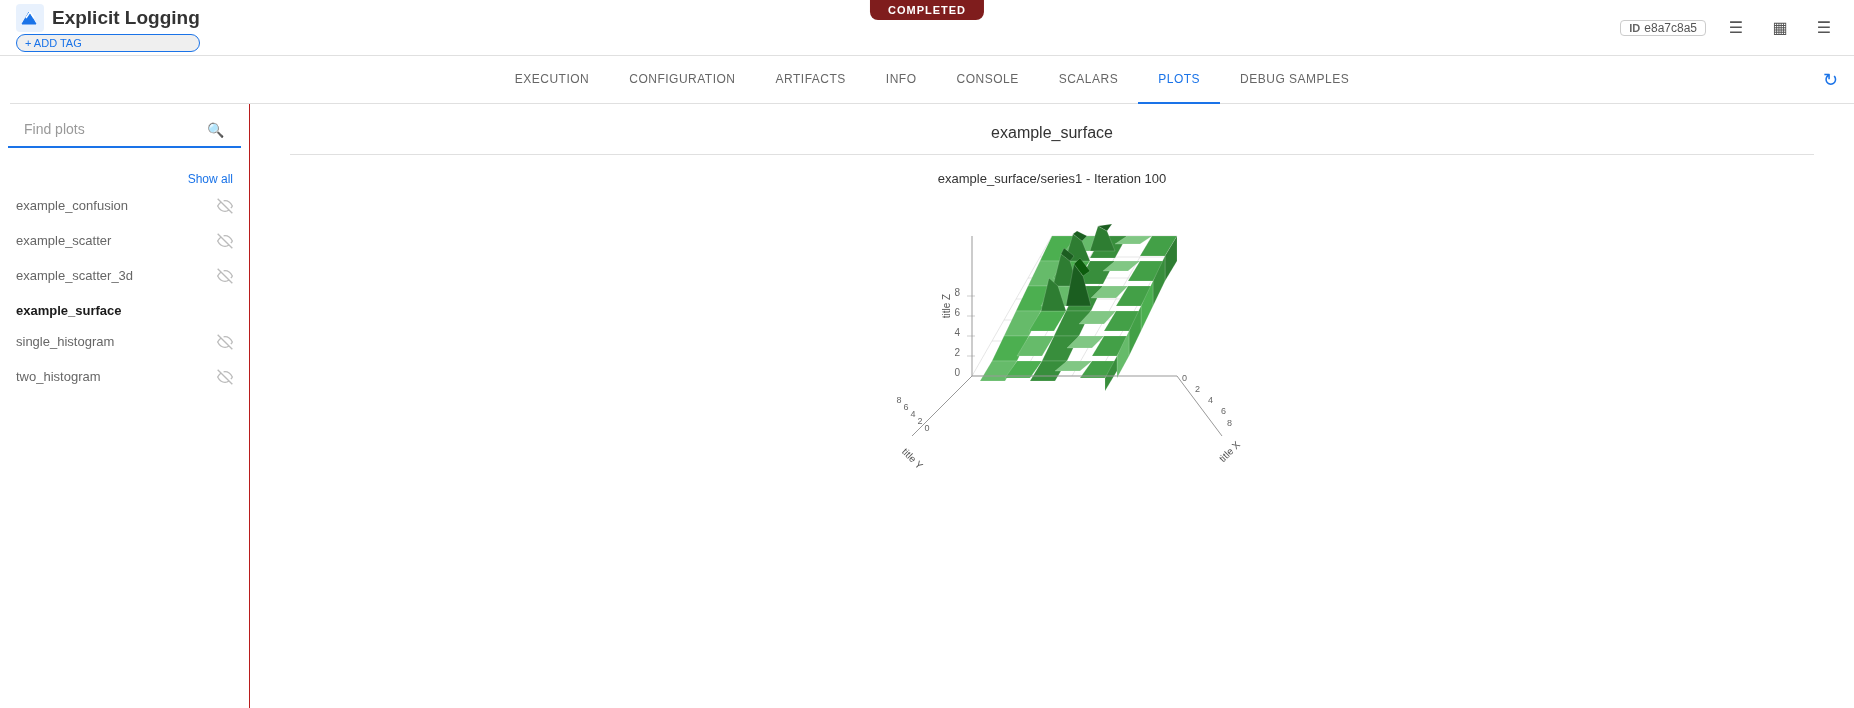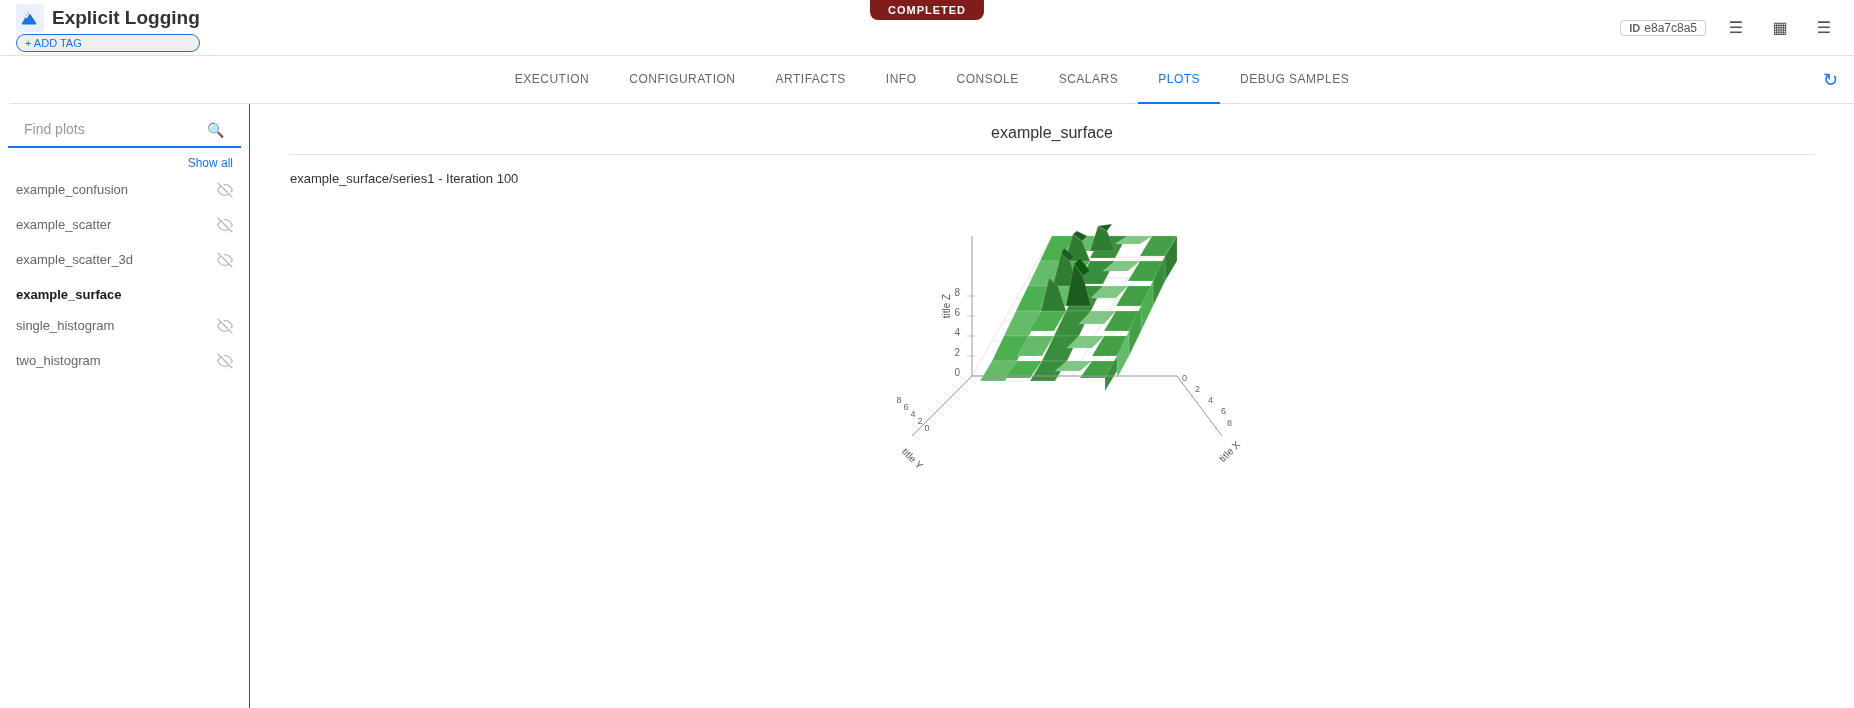--- a/index.html
+++ b/index.html
@@ -163,21 +163,21 @@
       position: absolute;
       right: 16px;
       top: 2px;
       color: #666;
       cursor: pointer;
       font-size: 14px;
     }
     .show-all-row {
       display: flex;
       justify-content: flex-end;
-      padding: 8px 16px 4px 16px;
+      padding: 24px 16px 4px 16px;
       font-size: 12px;
       color: #1a73e8;
       cursor: pointer;
     }
     .sidebar-item {
       display: flex;
       align-items: flex-start;
       justify-content: space-between;
       padding: 8px 16px;
       font-size: 13px;
@@ -207,20 +207,21 @@
       margin-bottom: 12px;
     }
     .plot-divider {
       border: none;
       border-top: 1px solid #e0e0e0;
       margin-bottom: 16px;
     }
     .plot-subtitle {
       font-size: 13px;
       color: #333;
+      text-align: center;
       margin-bottom: 20px;
     }
     .plot-container {
       display: flex;
       justify-content: center;
       align-items: center;
     }
 
     
     .surface-svg {

